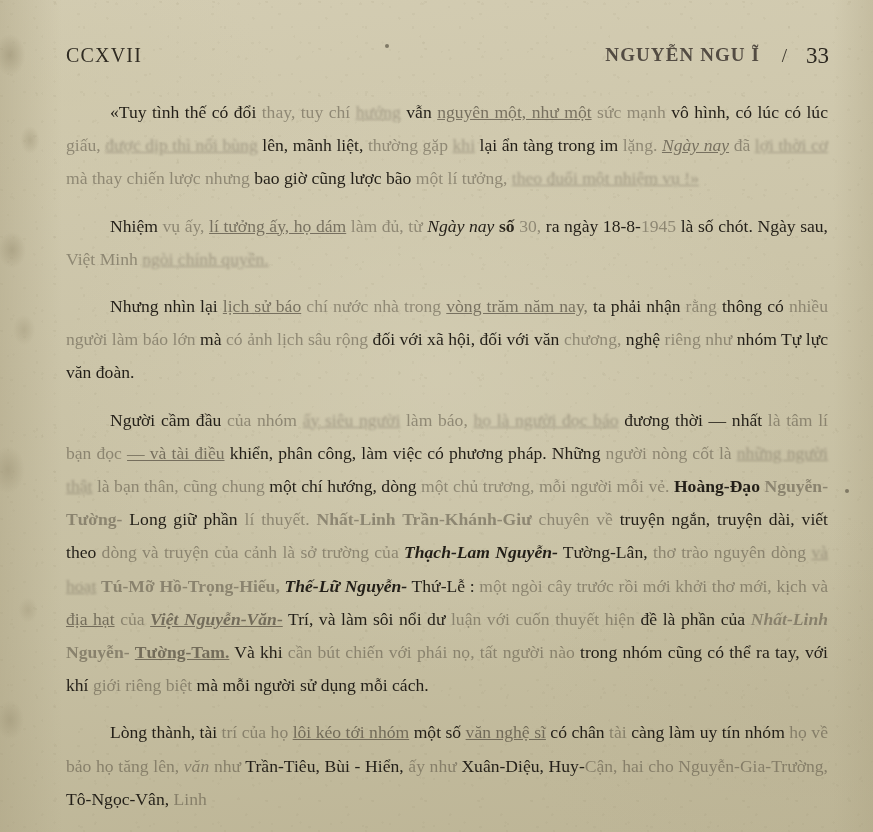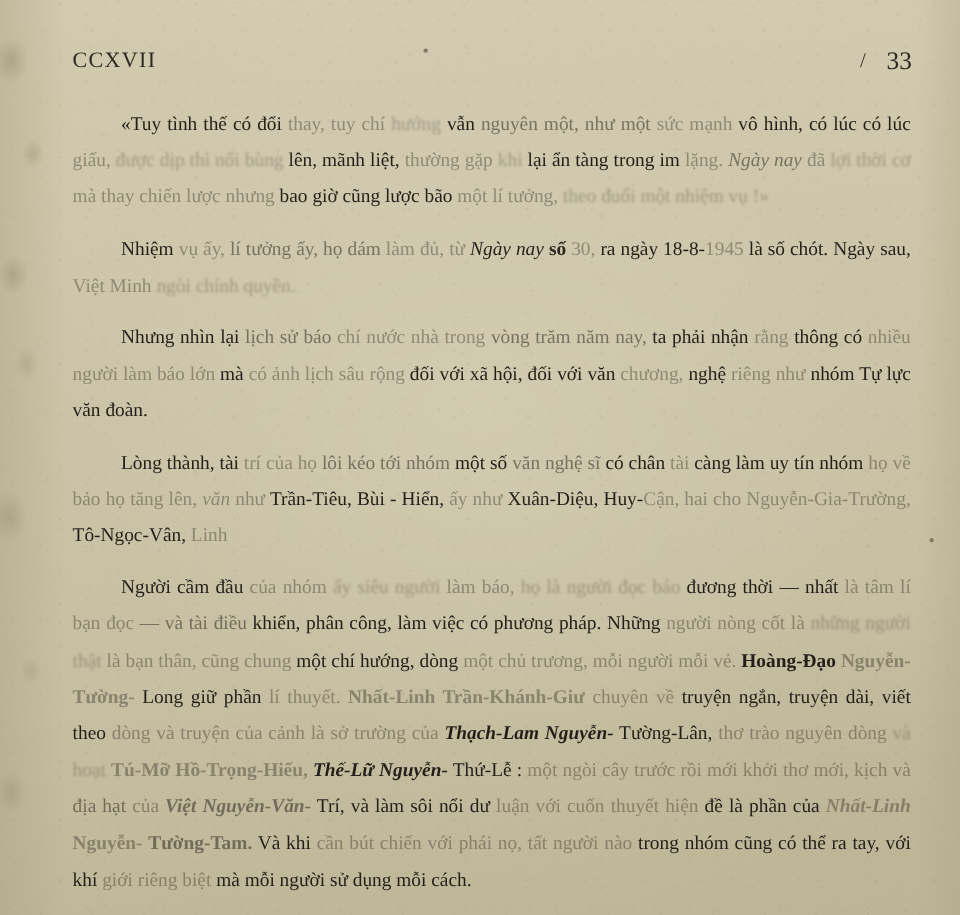--- a/index.html
+++ b/index.html
@@ -147,36 +147,37 @@
     margin: 0 0 0 0;
     text-indent: 44px;
   }
   .para + .para {
     margin-top: 14px;
   }
   .it { font-style: italic; }
   .bd { font-weight: bold; }
   .bdi { font-weight: bold; font-style: italic; }
   
-  .f1 { color: rgba(60,54,43,0.60); filter: blur(0.45px); }
+  .f1 { color: rgba(60,54,43,0.60); filter: blur(0.45px); text-decoration: underline; }
   .f2 { color: rgba(64,58,46,0.45); filter: blur(0.65px); }
-  .f3 { color: rgba(70,63,50,0.34); filter: blur(0.8px); }
+  .f3 { color: rgba(70,63,50,0.34); filter: blur(0.8px); text-decoration: underline; }
   .strong { color: #231f18; }
 </style>
 </head>
 <body>
 
 <div class="page">
 
   <div class="grain"></div>
   <div class="edge-left"></div>
   <div class="edge-right"></div>
 
   <div class="header">
     <div class="folio-left">CCXVII</div>
+    <div class="running-title">NGUYỄN NGU Ĩ</div>
     <div class="folio-sep">/</div>
     <div class="folio-right">33</div>
   </div>
 
   <div class="dot-mark"></div>
   <div class="side-mark"></div>
 
   <div class="body-text">
 
     <p class="para">
@@ -200,29 +201,20 @@
     </p>
 
     <p class="para">
       <span class="strong">Nhưng nhìn lại</span> <span class="f1">lịch sử báo</span> <span class="f2">chí nước nhà trong</span>
       <span class="f1">vòng trăm năm nay,</span> <span class="strong">ta phải</span>
       <span class="strong">nhận</span> <span class="f2">rằng</span> <span class="strong">thông có</span>
       <span class="f2">nhiều người làm báo lớn</span> <span class="strong">mà</span> <span class="f2">có ảnh lịch sâu rộng</span>
       <span class="strong">đối với</span>
       <span class="strong">xã hội, đối với văn</span> <span class="f2">chương,</span> <span class="strong">nghệ</span>
       <span class="f2">riêng như</span> <span class="strong">nhóm Tự lực văn đoàn.</span>
-    </p>
-
-    <p class="para">
-      <span class="strong">Lòng thành, tài</span> <span class="f2">trí của họ</span> <span class="f1">lôi kéo tới nhóm</span>
-      <span class="strong">một số</span> <span class="f1">văn nghệ sĩ</span> <span class="strong">có chân</span> <span class="f2">tài</span>
-      <span class="strong">càng làm uy tín nhóm</span> <span class="f2">họ về bảo họ</span> <span class="f2">tăng lên,</span>
-      <span class="it f2">văn</span> <span class="f2">như</span> <span class="strong">Trần-Tiêu, Bùi - Hiển,</span>
-      <span class="f2">ấy như</span> <span class="strong">Xuân-Diệu, Huy-</span><span class="f2">Cận, hai cho</span>
-      <span class="f2">Nguyễn-Gia-Trường,</span> <span class="strong">Tô-Ngọc-Vân,</span> <span class="f2">Linh</span>
     </p>
 
     <p class="para">
       <span class="strong">Người cầm đầu</span> <span class="f2">của nhóm</span> <span class="f3">ấy siêu người</span>
       <span class="f2">làm báo,</span> <span class="f3">họ là người đọc báo</span>
       <span class="strong">đương thời — nhất</span> <span class="f2">là tâm lí bạn đọc</span> <span class="f1">— và tài điều</span>
       <span class="strong">khiển, phân công, làm việc có</span>
       <span class="strong">phương pháp. Những</span> <span class="f2">người nòng cốt là</span> <span class="f3">những người thật</span>
       <span class="f2">là bạn thân, cũng chung</span>
       <span class="strong">một chí hướng, dòng</span> <span class="f2">một chủ trương,</span> <span class="f2">mỗi người mỗi vẻ.</span>
@@ -235,15 +227,24 @@
       <span class="f2 bd">Tú-Mỡ Hồ-Trọng-Hiếu,</span> <span class="bdi strong">Thế-Lữ Nguyễn-</span>
       <span class="strong">Thứ-Lễ :</span> <span class="f2">một ngòi cây trước rồi mới khởi thơ mới, kịch và</span>
       <span class="f1">địa hạt</span> <span class="f2">của</span> <span class="bdi f1">Việt Nguyễn-Văn-</span>
       <span class="strong">Trí, và làm sôi nổi dư</span> <span class="f2">luận với cuốn thuyết hiện</span>
       <span class="strong">đề là phần của</span> <span class="bdi f2">Nhất-Linh</span> <span class="f2 bd">Nguyễn-</span>
       <span class="f1 bd">Tường-Tam.</span> <span class="strong">Và khi</span> <span class="f2">cần bút chiến với phái nọ,</span>
       <span class="f2">tất người nào</span> <span class="strong">trong nhóm cũng</span>
       <span class="strong">có thể ra tay, với khí</span> <span class="f2">giới riêng biệt</span> <span class="strong">mà mỗi người sử dụng mỗi cách.</span>
     </p>
 
+    <p class="para">
+      <span class="strong">Lòng thành, tài</span> <span class="f2">trí của họ</span> <span class="f1">lôi kéo tới nhóm</span>
+      <span class="strong">một số</span> <span class="f1">văn nghệ sĩ</span> <span class="strong">có chân</span> <span class="f2">tài</span>
+      <span class="strong">càng làm uy tín nhóm</span> <span class="f2">họ về bảo họ</span> <span class="f2">tăng lên,</span>
+      <span class="it f2">văn</span> <span class="f2">như</span> <span class="strong">Trần-Tiêu, Bùi - Hiển,</span>
+      <span class="f2">ấy như</span> <span class="strong">Xuân-Diệu, Huy-</span><span class="f2">Cận, hai cho</span>
+      <span class="f2">Nguyễn-Gia-Trường,</span> <span class="strong">Tô-Ngọc-Vân,</span> <span class="f2">Linh</span>
+    </p>
+
   </div>
 
 </div>
 
 </body></html>

